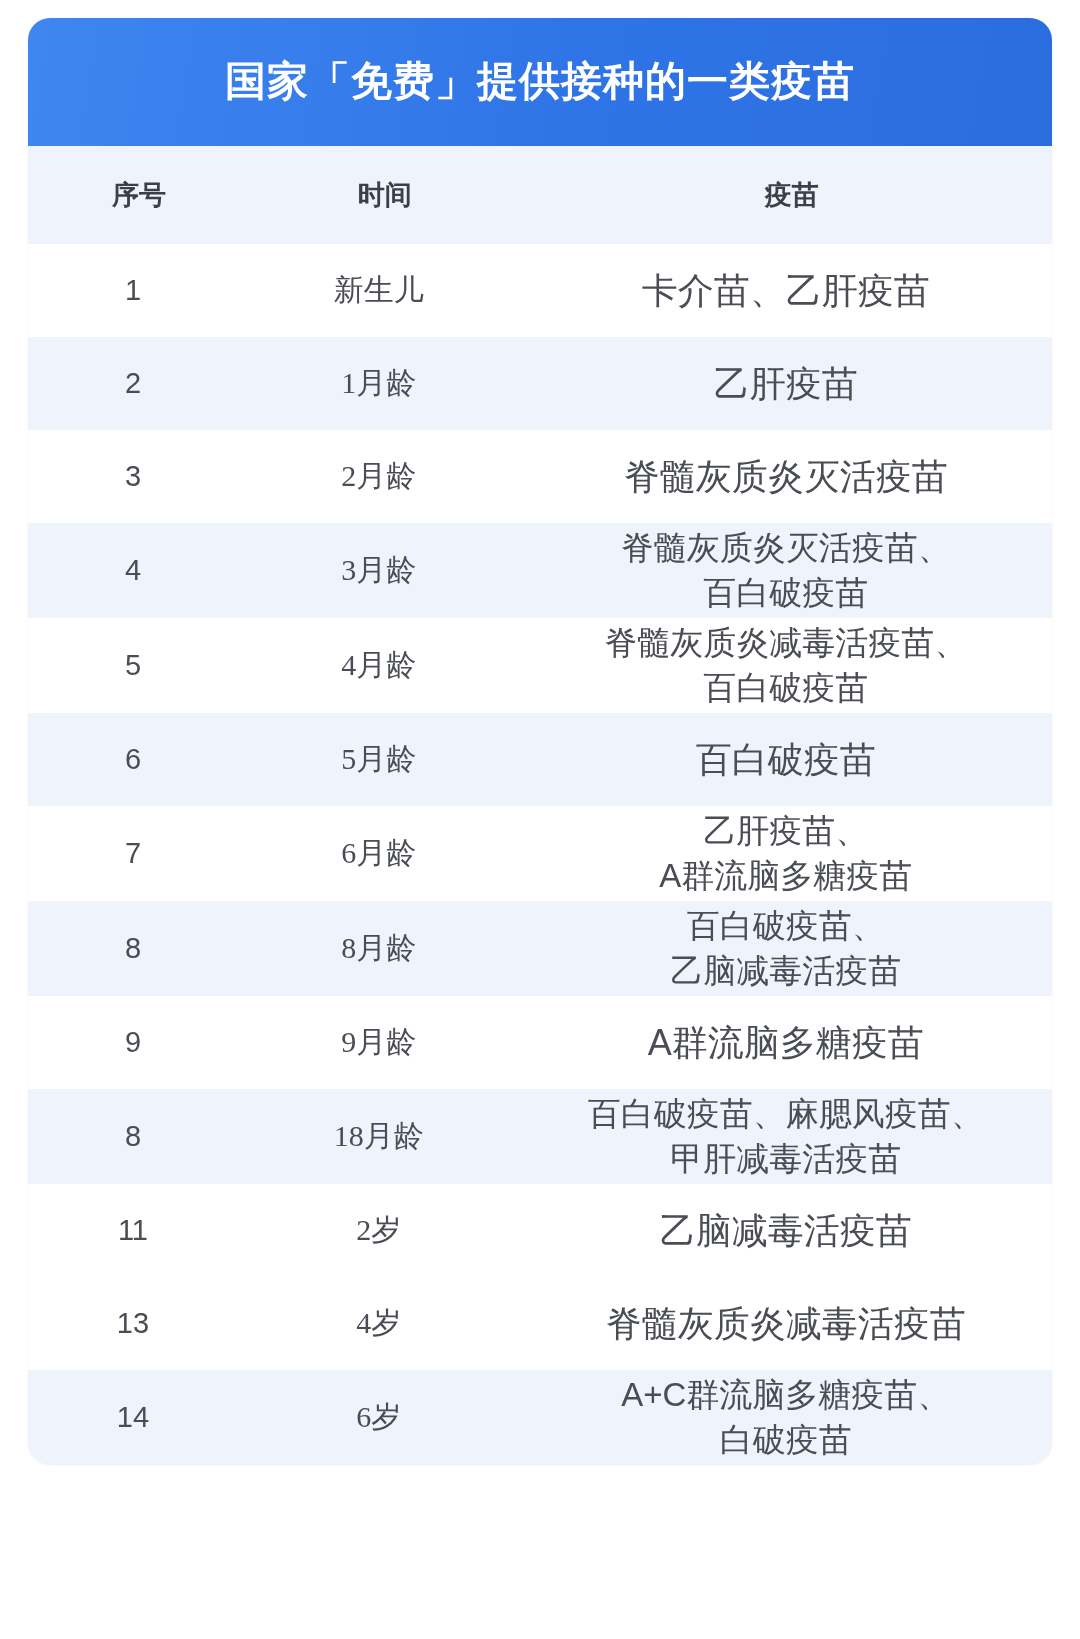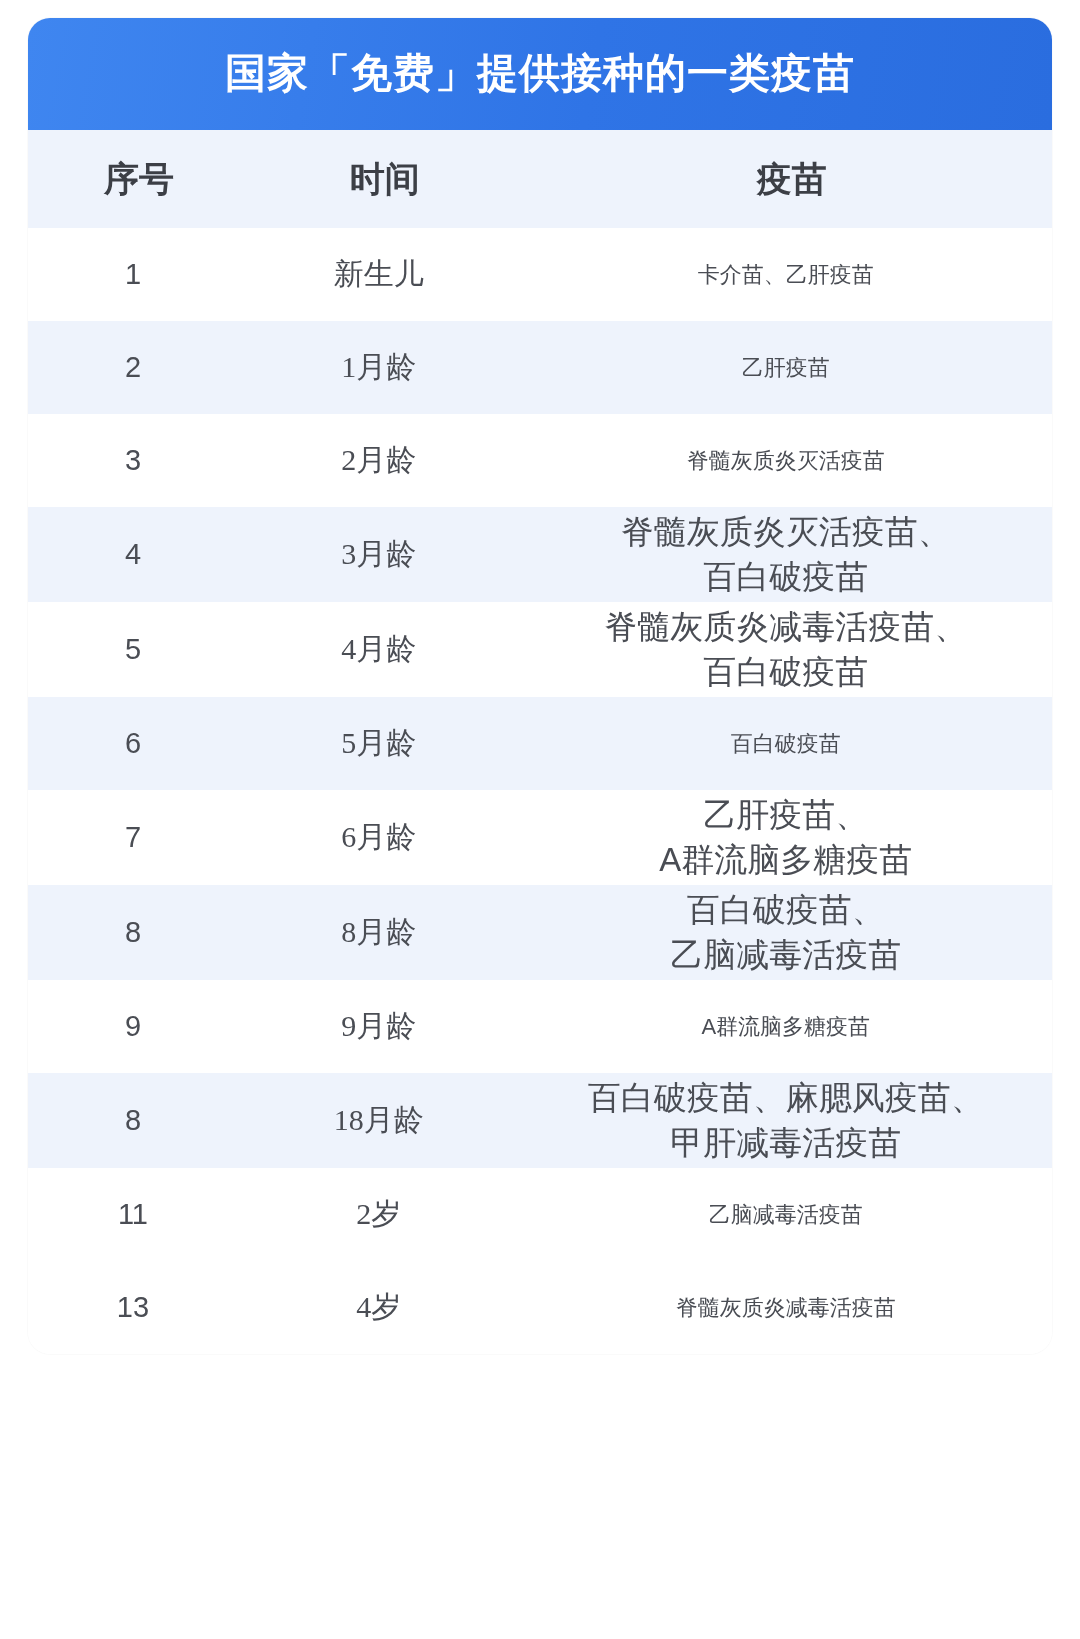--- a/index.html
+++ b/index.html
@@ -21,21 +21,21 @@
     background: #ffffff;
   }
   .card {
     width: 1024px;
     border-radius: 22px;
     overflow: hidden;
     background: #ffffff;
     box-shadow: 0 0 0 1px rgba(0,0,0,0.02);
   }
   .card-header {
-    height: 112px;
+    height: 128px;
     background: linear-gradient(100deg, #3f86f0 0%, #2f74e6 55%, #2a6ddf 100%);
     display: flex;
     align-items: center;
     justify-content: center;
   }
   .card-header .title {
     color: #ffffff;
     font-size: 41px;
     font-weight: bold;
     letter-spacing: 1px;
@@ -48,21 +48,21 @@
     table-layout: fixed;
   }
   table.vax col.c1 { width: 20.5%; }
   table.vax col.c2 { width: 27.5%; }
   table.vax col.c3 { width: 52%; }
 
   table.vax thead th {
     height: 96px;
     background: #eef3fc;
     color: #3c3f46;
-    font-size: 35px;
+    font-size: 27px;
     font-weight: bold;
     text-align: center;
     vertical-align: middle;
     border: none;
     padding-left: 13px;
   }
   table.vax tbody td {
     text-align: center;
     vertical-align: middle;
     color: #4a4d54;
@@ -82,21 +82,21 @@
     background: #eef3fc;
   }
   td.num {
     font-size: 29px;
   }
   td.time {
     font-size: 30px;
     font-family: Liberation Serif, serif;
   }
   td.vaccine {
-    font-size: 22px;
+    font-size: 36px;
     line-height: 1.32;
     padding: 6px 10px;
   }
   tr.two-line td.vaccine {
     font-size: 33px;
     line-height: 1.36;
   }
   .vaccine .ln {
     display: block;
   }
@@ -207,17 +207,25 @@
               <span class="ln">乙脑减毒活疫苗</span>
             </td>
           </tr>
           <tr class="odd">
             <td class="num">13</td>
             <td class="time">4岁</td>
             <td class="vaccine">
               <span class="ln">脊髓灰质炎减毒活疫苗</span>
             </td>
           </tr>
+          <tr class="even two-line">
+            <td class="num">14</td>
+            <td class="time">6岁</td>
+            <td class="vaccine">
+              <span class="ln">A+C群流脑多糖疫苗、</span>
+              <span class="ln">白破疫苗</span>
+            </td>
+          </tr>
         </tbody>
     </table>
 
   </div>
 </div>
 
 </body></html>

